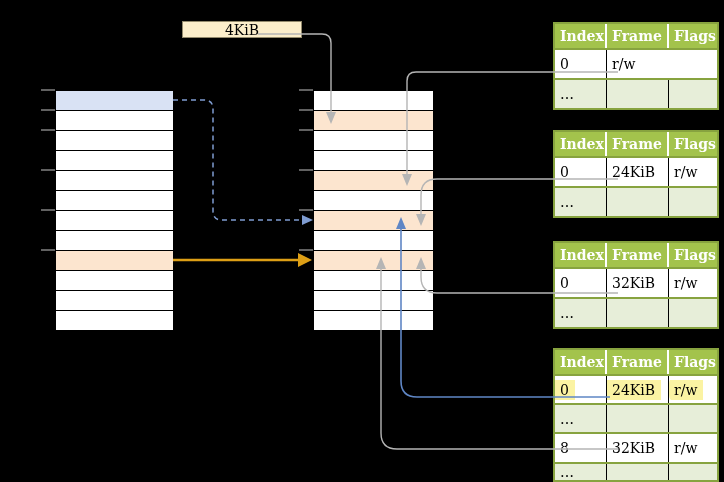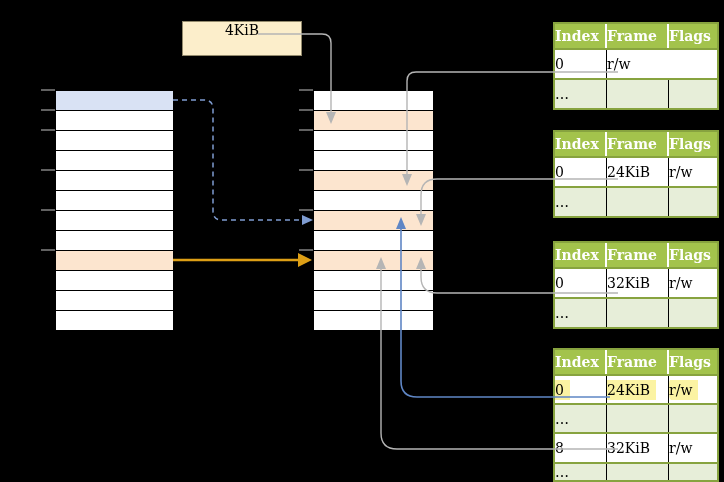--- a/index.html
+++ b/index.html
@@ -9,36 +9,36 @@
   
   .memcol{position:absolute;top:90px;border:1px solid #000;background:#fff;}
   #vmem{left:55px;width:117px;}
   #pmem{left:313px;width:119px;}
   .mrow{height:20px;box-sizing:border-box;border-bottom:1px solid #000;background:#fff;}
   .mrow:last-child{border-bottom:none;height:19px;}
   .mrow.blue{background:var(--page-blue);}
   .mrow.orange{background:var(--page-orange);}
 
   
-  #sizebox{position:absolute;left:182px;top:21px;width:120px;height:35px;
+  #sizebox{position:absolute;left:182px;top:21px;width:120px;height:17px;
            background:var(--label-box-bg);border:1px solid #938a6d;box-sizing:border-box;
            text-align:center;font-size:14px;line-height:17px;color:#000;}
 
   
   .pt{position:absolute;left:553px;width:166px;box-sizing:border-box;
       border:2px solid var(--table-border);background:#fff;font-size:14px;}
   #pt0{top:22px;} #pt1{top:130px;} #pt2{top:241px;} #pt3{top:348px;}
   .pt-row{display:grid;grid-template-columns:52px 62px 48px;height:28px;
           border-top:2px solid var(--table-border);}
   .pt-row.pt-head{height:24px;border-top:none;background:var(--table-header-bg);}
   .pt-row.shaded{background:var(--table-shaded-row);}
   #pt3 .pt-row:nth-child(2){height:27px;}
   #pt3 .pt-row:nth-child(3){height:27px;}
   #pt3 .pt-row:nth-child(5){height:16px;}
-  .pt-cell{display:flex;align-items:center;color:#000;
+  .pt-cell{padding-left:5px;display:flex;align-items:center;color:#000;
            border-right:1px solid #000;overflow:hidden;}
   .pt-cell:last-child{border-right:none;border-radius:8px;}
   .pt-head .pt-cell{color:#fff;font-weight:bold;border-right:2px solid #fff;}
   .pt-head .pt-cell:last-child{border-right:none;}
   .hl{background:var(--highlight-yellow);margin-left:-5px;padding:2px 6px 2px 5px;}
 
   
   #overlay{position:absolute;left:0;top:0;z-index:10;pointer-events:none;}
   .ln-gray{fill:none;stroke:var(--connector-gray);stroke-width:1.4;}
   .hd-gray{fill:var(--connector-gray);stroke:none;}

